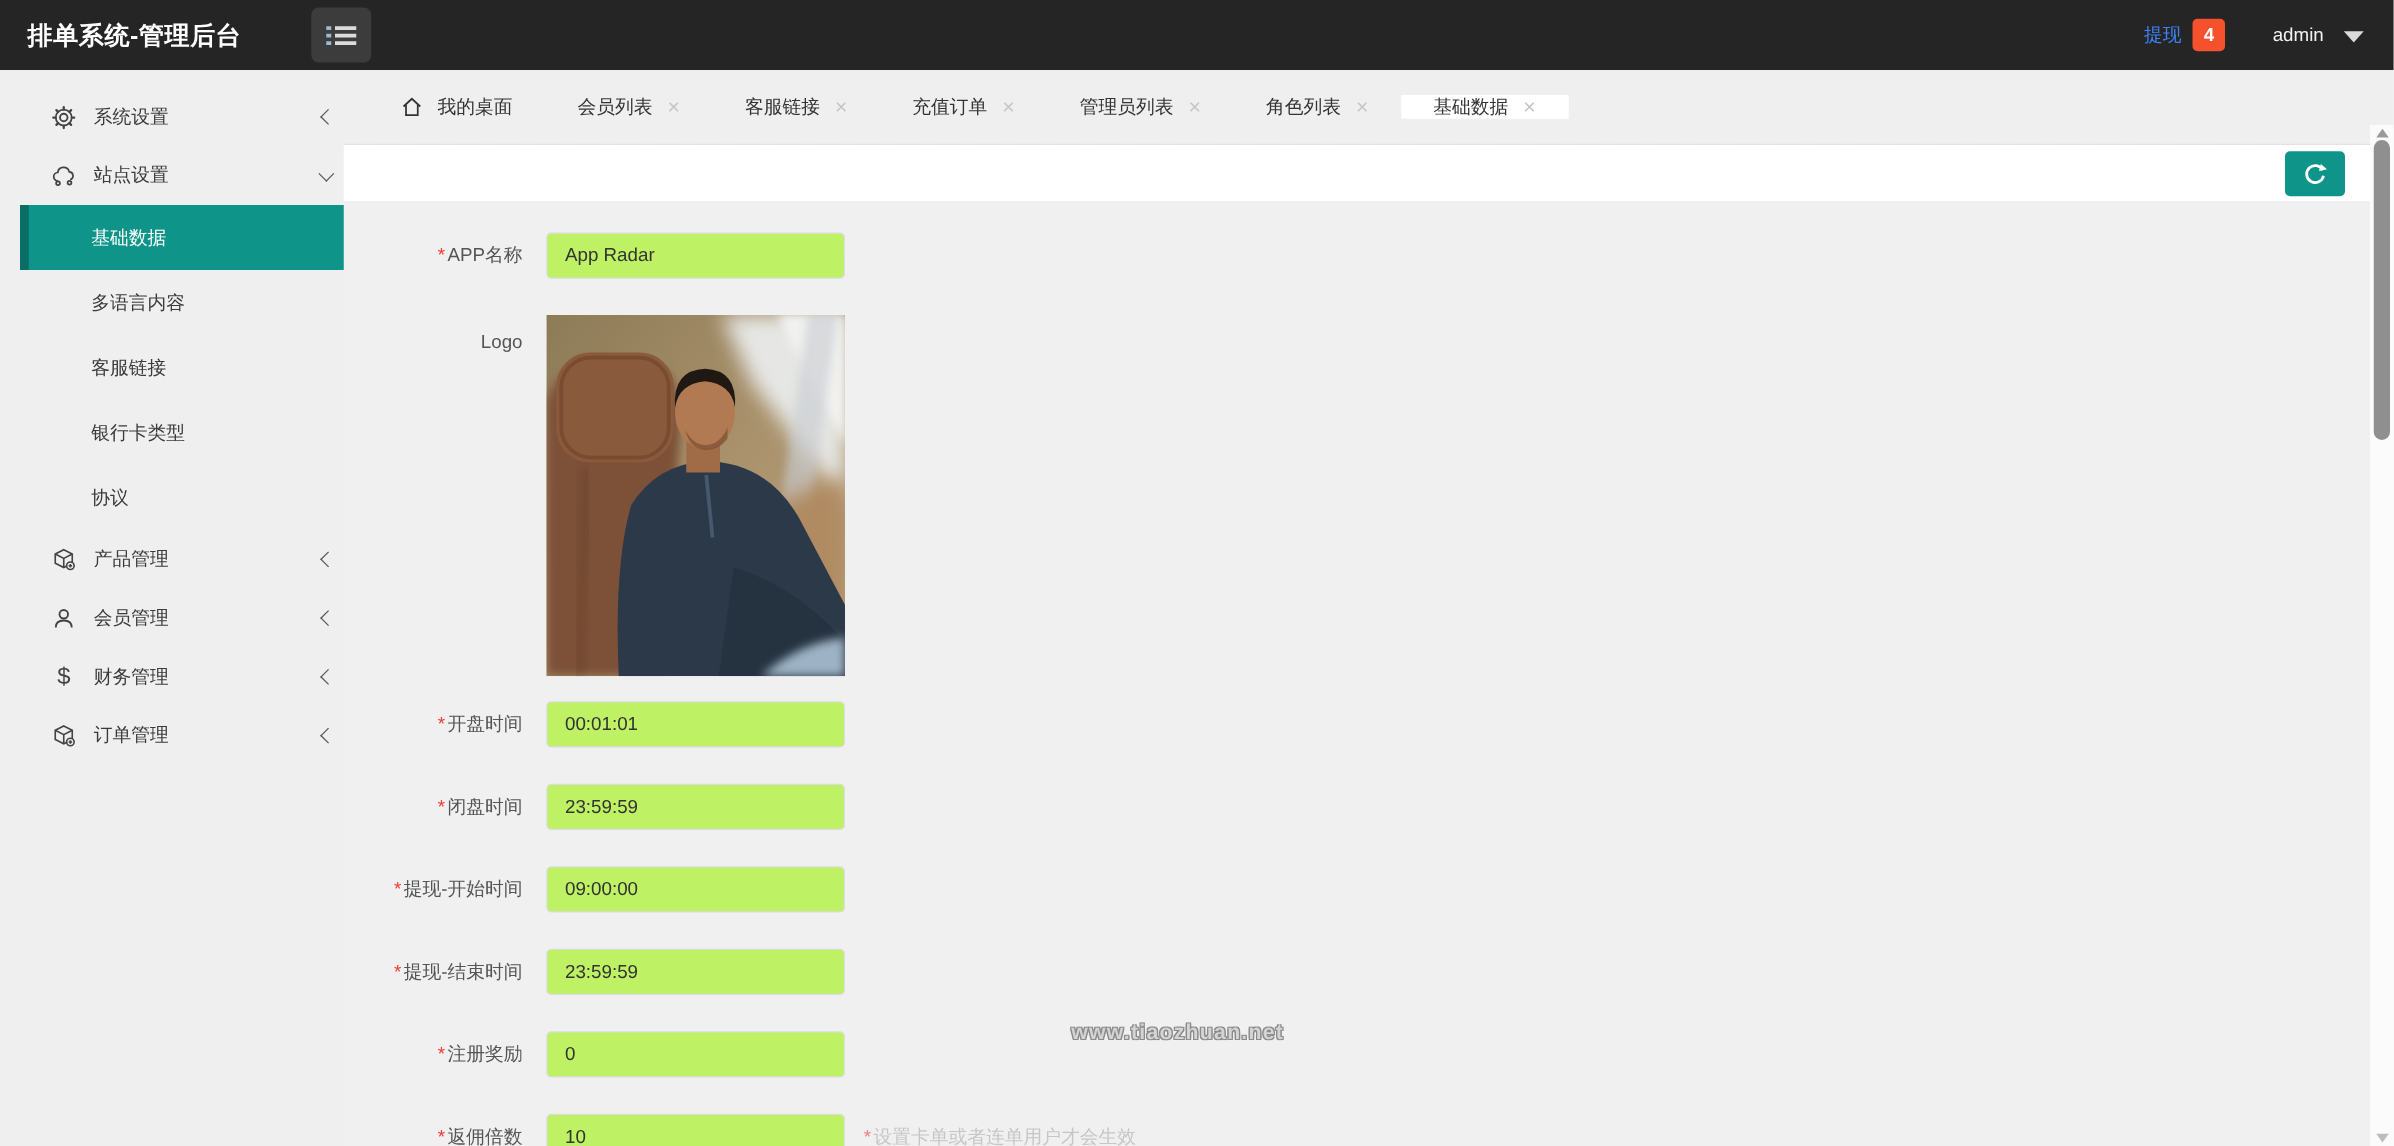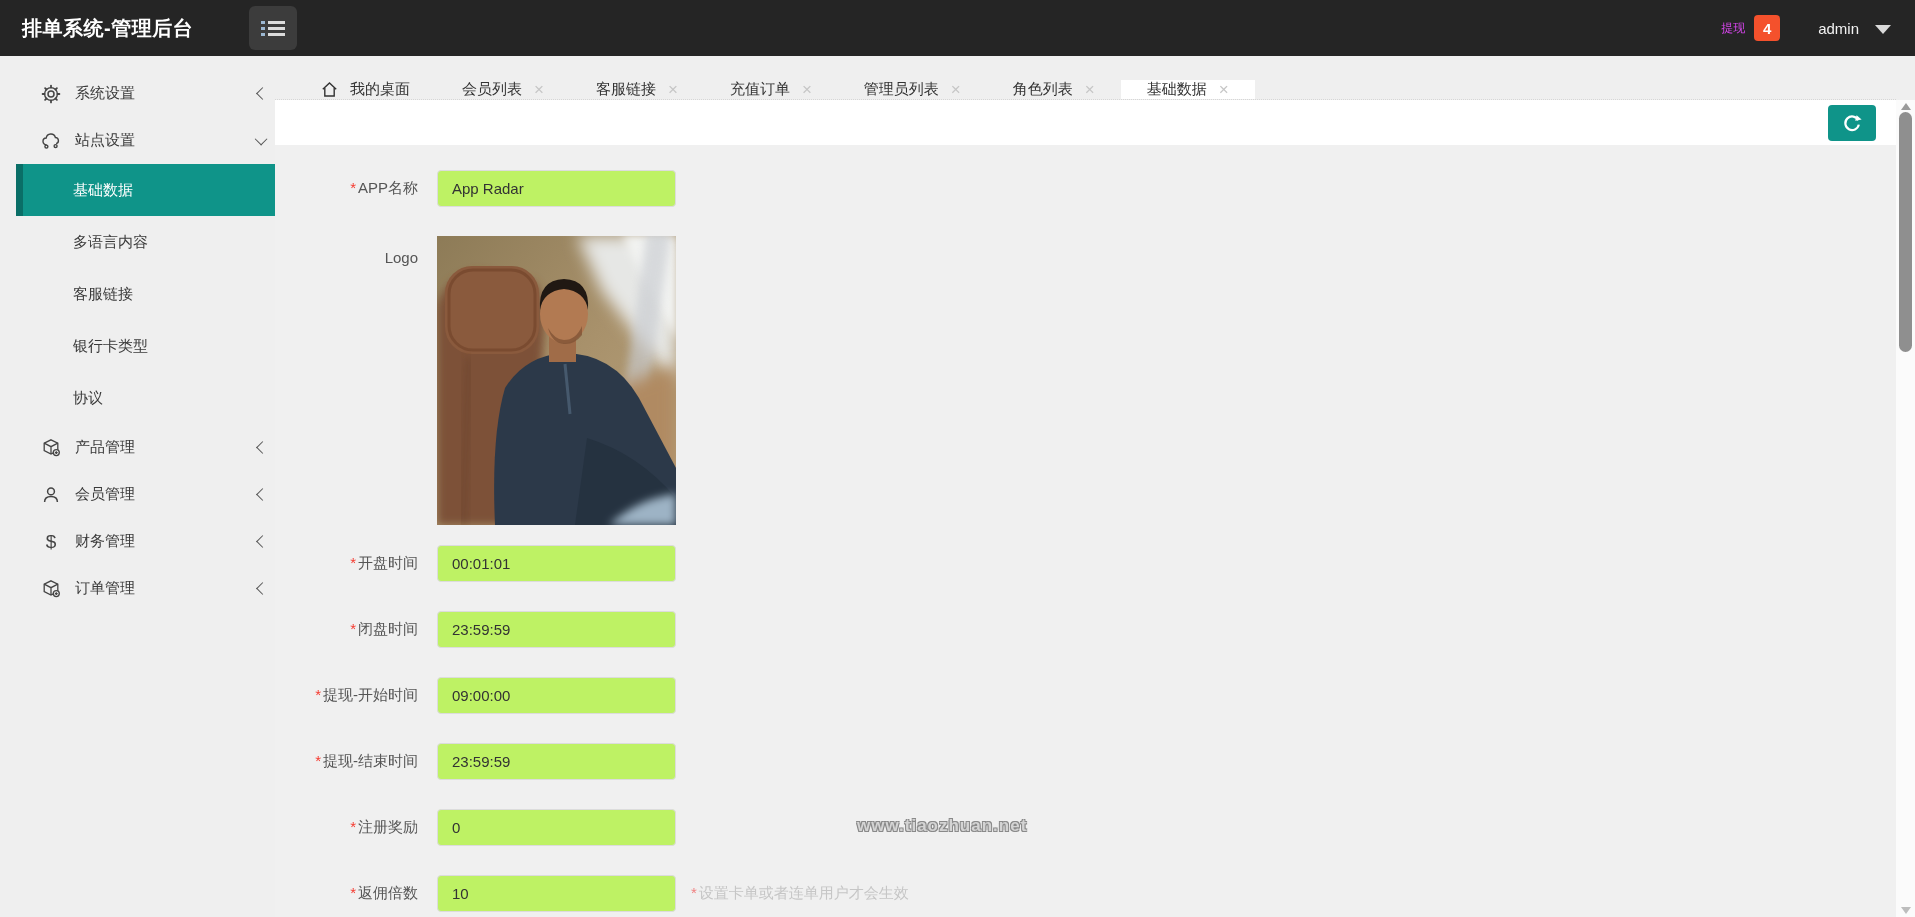--- a/index.html
+++ b/index.html
@@ -11,21 +11,21 @@
   .header { position:absolute; top:0; left:0; right:0; height:56px; background:#252525;
     display:flex; align-items:center; color:#fff; z-index:5; }
   .header-title { font-size:20px; font-weight:bold; margin-left:22px; letter-spacing:.5px; }
   .menu-toggle { width:48px; height:44px; background:#3c3c3c; border-radius:6px; margin-left:56px;
     display:flex; flex-direction:column; justify-content:center; align-items:center; gap:3px; cursor:pointer; }
   .mt-row { display:flex; align-items:center; gap:3px; }
   .mt-dot { width:4px; height:3px; background:#9db8d2; }
   .mt-bar { width:17px; height:3px; background:#dcdcdc; }
   .header-right { margin-left:auto; display:flex; align-items:center; padding-right:24px; }
   .withdraw { display:flex; align-items:center; gap:9px; cursor:pointer; }
-  .withdraw-label { font-size:12px; color:#d946ef; }
+  .withdraw-label { font-size:15px; color:#3b82f6; }
   .badge { min-width:26px; height:26px; border-radius:4px; background:#f4512c; color:#fff;
     display:flex; align-items:center; justify-content:center; font-size:15px; font-weight:bold; padding:0 5px; }
   .user { display:flex; align-items:center; gap:16px; margin-left:38px; cursor:pointer; }
   .user-name { font-size:15px; color:#f2f2f2; }
   .caret-down { width:0; height:0; border-left:8px solid transparent; border-right:8px solid transparent;
     border-top:9px solid #dadada; margin-top:2px; }
 
   
   .sidebar { position:absolute; top:56px; left:16px; width:275px; bottom:0; background:#efefef; padding-top:14px; }
   .side-item { height:47px; display:flex; align-items:center; padding:0 24px 0 25px;
@@ -35,21 +35,21 @@
   .side-label { flex:1; }
   .chev { width:9px; height:9px; border-left:1.5px solid #555; border-bottom:1.5px solid #555; }
   .chev-left { transform:rotate(45deg); }
   .chev-down { transform:rotate(-45deg) translateY(-2px); }
   .sub-item { height:52px; display:flex; align-items:center; padding-left:57px;
     font-size:15px; color:#3a3a3a; cursor:pointer; }
   .sub-item.active { background:#0f9489; color:#fff; border-left:7px solid #0a6e67; padding-left:50px; }
 
   
   .main { position:absolute; left:275px; top:56px; right:19px; bottom:0; display:flex; flex-direction:column; }
-  .tabbar { height:44px; background:#efefef; display:flex; align-items:flex-end; padding-left:20px;
+  .tabbar { height:60px; background:#efefef; display:flex; align-items:center; padding-left:20px;
     border-bottom:1px dotted #d6d6d6; }
   .tab { display:flex; align-items:center; gap:12px; padding:0 26px; font-size:15px; color:#333; cursor:pointer; white-space:nowrap; }
   .tab.active { background:#fff; }
   .tab-close { color:#c6c6c6; font-size:17px; line-height:1; }
   .tab-home { display:flex; align-items:center; }
   .toolbar { height:45px; background:#fff; display:flex; align-items:center; justify-content:flex-end; padding-right:20px; }
   .refresh-btn { width:48px; height:36px; background:#0f9489; border:none; border-radius:4px;
     display:flex; align-items:center; justify-content:center; cursor:pointer; }
   .content { flex:1; background:#f0f0f0; padding:25px 0 0 10px; position:relative; overflow:hidden; }
 

